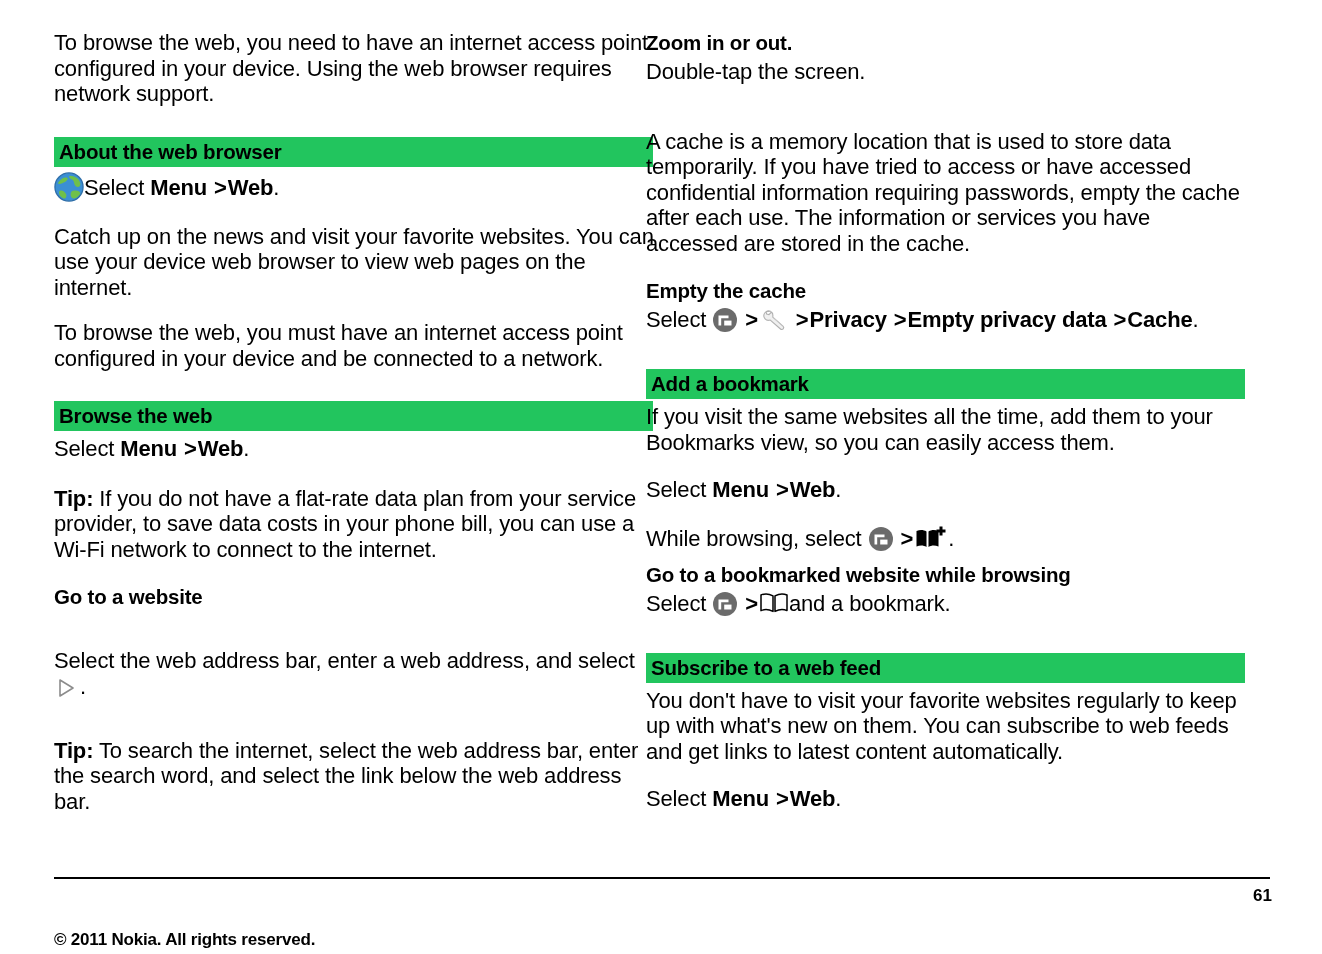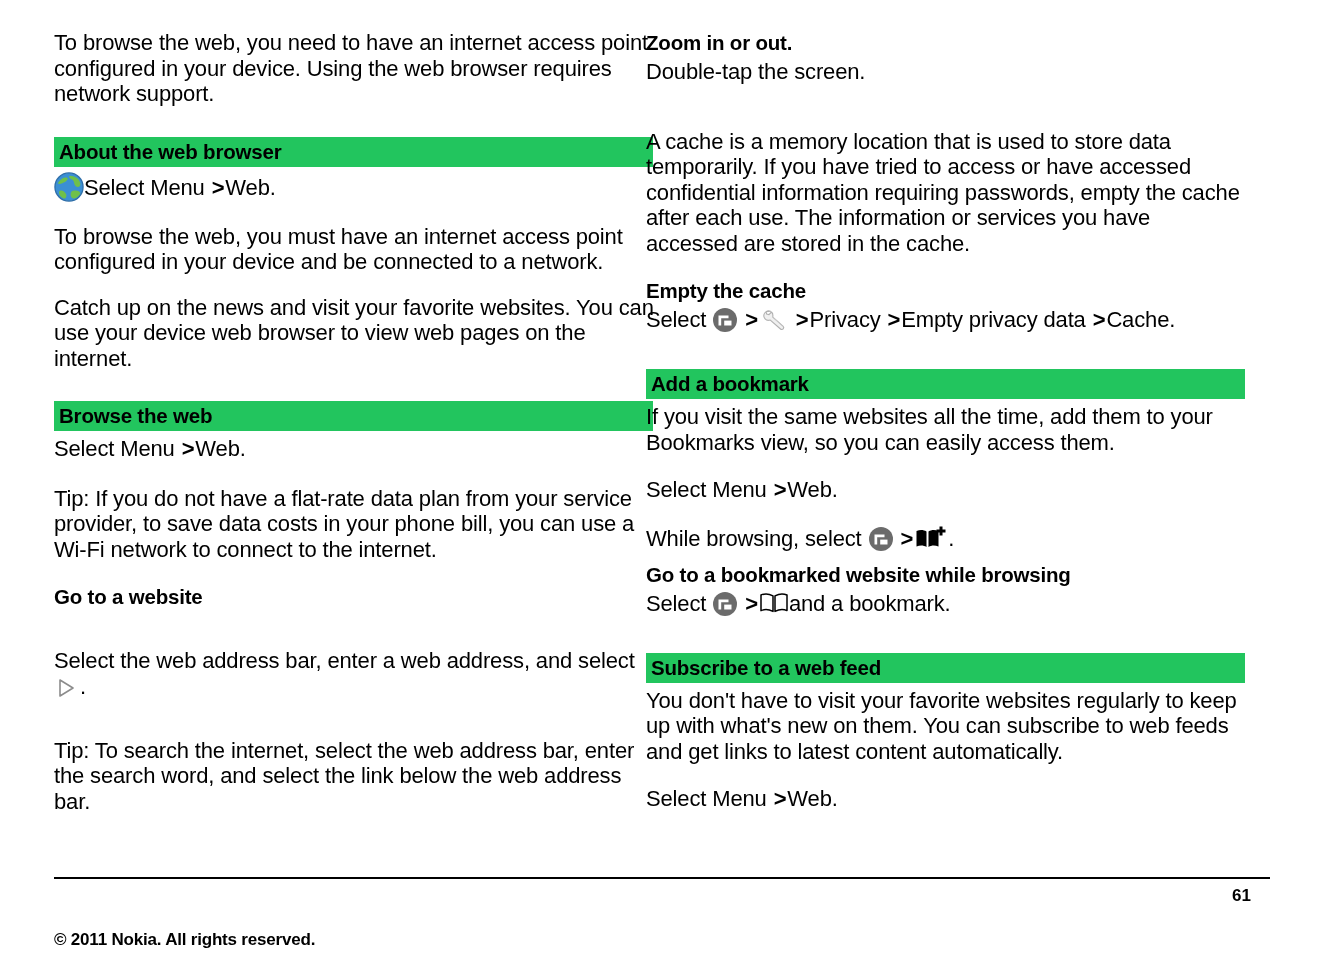--- a/index.html
+++ b/index.html
@@ -48,21 +48,21 @@
   .sec-bar.left  { width: 594px; }
   .sec-bar.right { width: 594px; }
 
   .subhead {
     font-weight: bold;
     font-size: 20.5px;
     line-height: 26px;
     margin: 0 0 3px 0;
     letter-spacing: -0.2px;
   }
-  b, .b { font-weight: normal; }
+  b, .b { font-weight: bold; }
   .spacer-md { height: 18px; }
   .spacer-sm { height: 10px; }
 
   
   .ico {
     display: inline-block;
     vertical-align: -5px;
     line-height: 0;
   }
 
@@ -104,21 +104,21 @@
     font-size: 17px;
     font-weight: bold;
     letter-spacing: -0.2px;
     margin-top: 44px;
   }
   .footer-right {
     position: absolute;
     left: 1232px;
     top: 886px;
     width: 40px;
-    text-align: left;
+    text-align: right;
     font-size: 17px;
     font-weight: bold;
   }
 </style>
 </head>
 <body>
 
 <div class="page">
 
   <div class="col col-left">
@@ -135,23 +135,23 @@
           <circle cx="16" cy="16" r="15" fill="#3b8fd4"></circle>
           <path d="M4 12 C7 7 11 5 14 6 C16 7 13 10 11 11 C9 12 6 14 4 12 Z" fill="#6fc04a"></path>
           <path d="M17 4 C22 4 27 7 28 12 C29 16 25 17 23 15 C21 13 22 9 19 8 C17 7 15 5 17 4 Z" fill="#6fc04a"></path>
           <path d="M6 20 C9 19 12 21 13 24 C14 27 12 29 10 28 C7 27 4 23 6 20 Z" fill="#6fc04a"></path>
           <path d="M20 20 C24 19 28 20 28 23 C27 26 23 29 20 28 C17 27 17 21 20 20 Z" fill="#6fc04a"></path>
           <circle cx="16" cy="16" r="15" fill="none" stroke="#2f6ea8" stroke-width="1.4"></circle>
         </svg>
       </span><span>Select </span><b>Menu</b><span>&nbsp;</span><b class="gt">&gt;</b><b>Web</b><span>.</span>
     </p>
 
+    <p>Catch up on the news and visit your favorite websites. You can use your device web browser to view web pages on the internet.</p>
+
     <p>To browse the web, you must have an internet access point configured in your device and be connected to a network.</p>
-
-    <p>Catch up on the news and visit your favorite websites. You can use your device web browser to view web pages on the internet.</p>
 
     <div class="spacer-sm"></div>
 
     <div class="sec-bar left">Browse the web</div>
 
     <p class="para" style="margin-bottom:24px;">
       <span>Select </span><b>Menu</b><span>&nbsp;</span><b class="gt">&gt;</b><b>Web</b><span>.</span>
     </p>
 
     <p class="para" style="margin-bottom:22px;">

